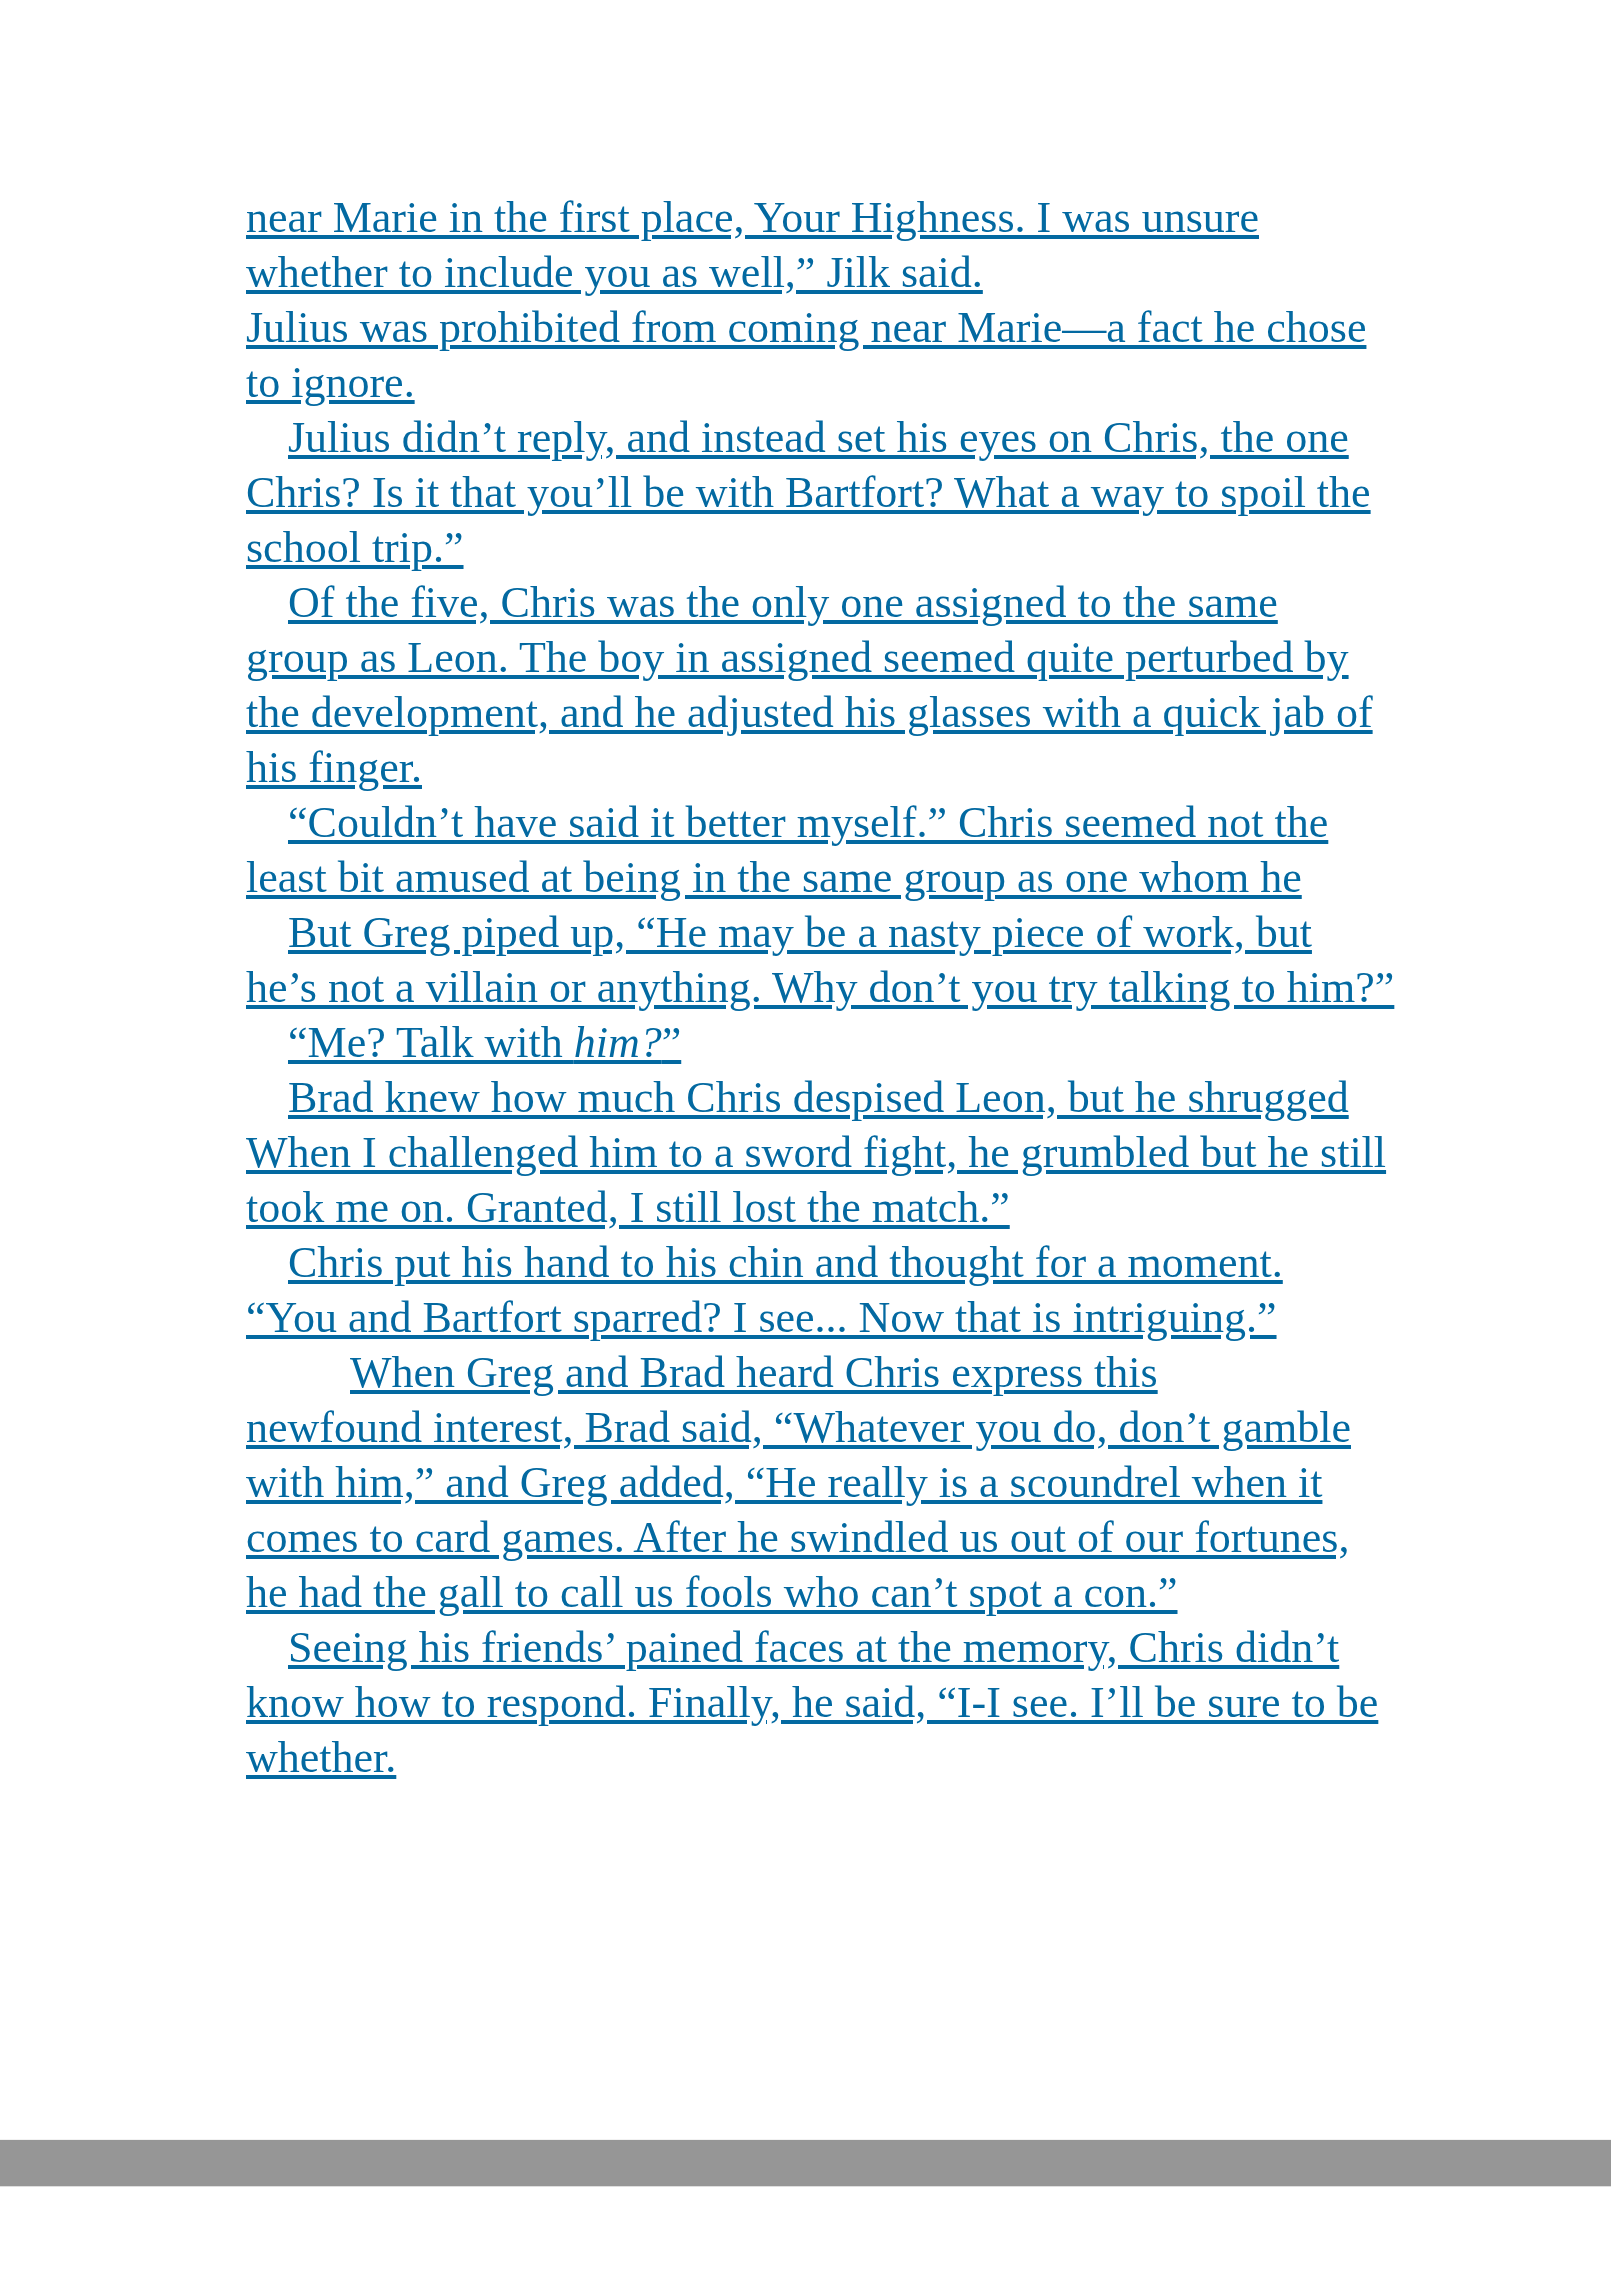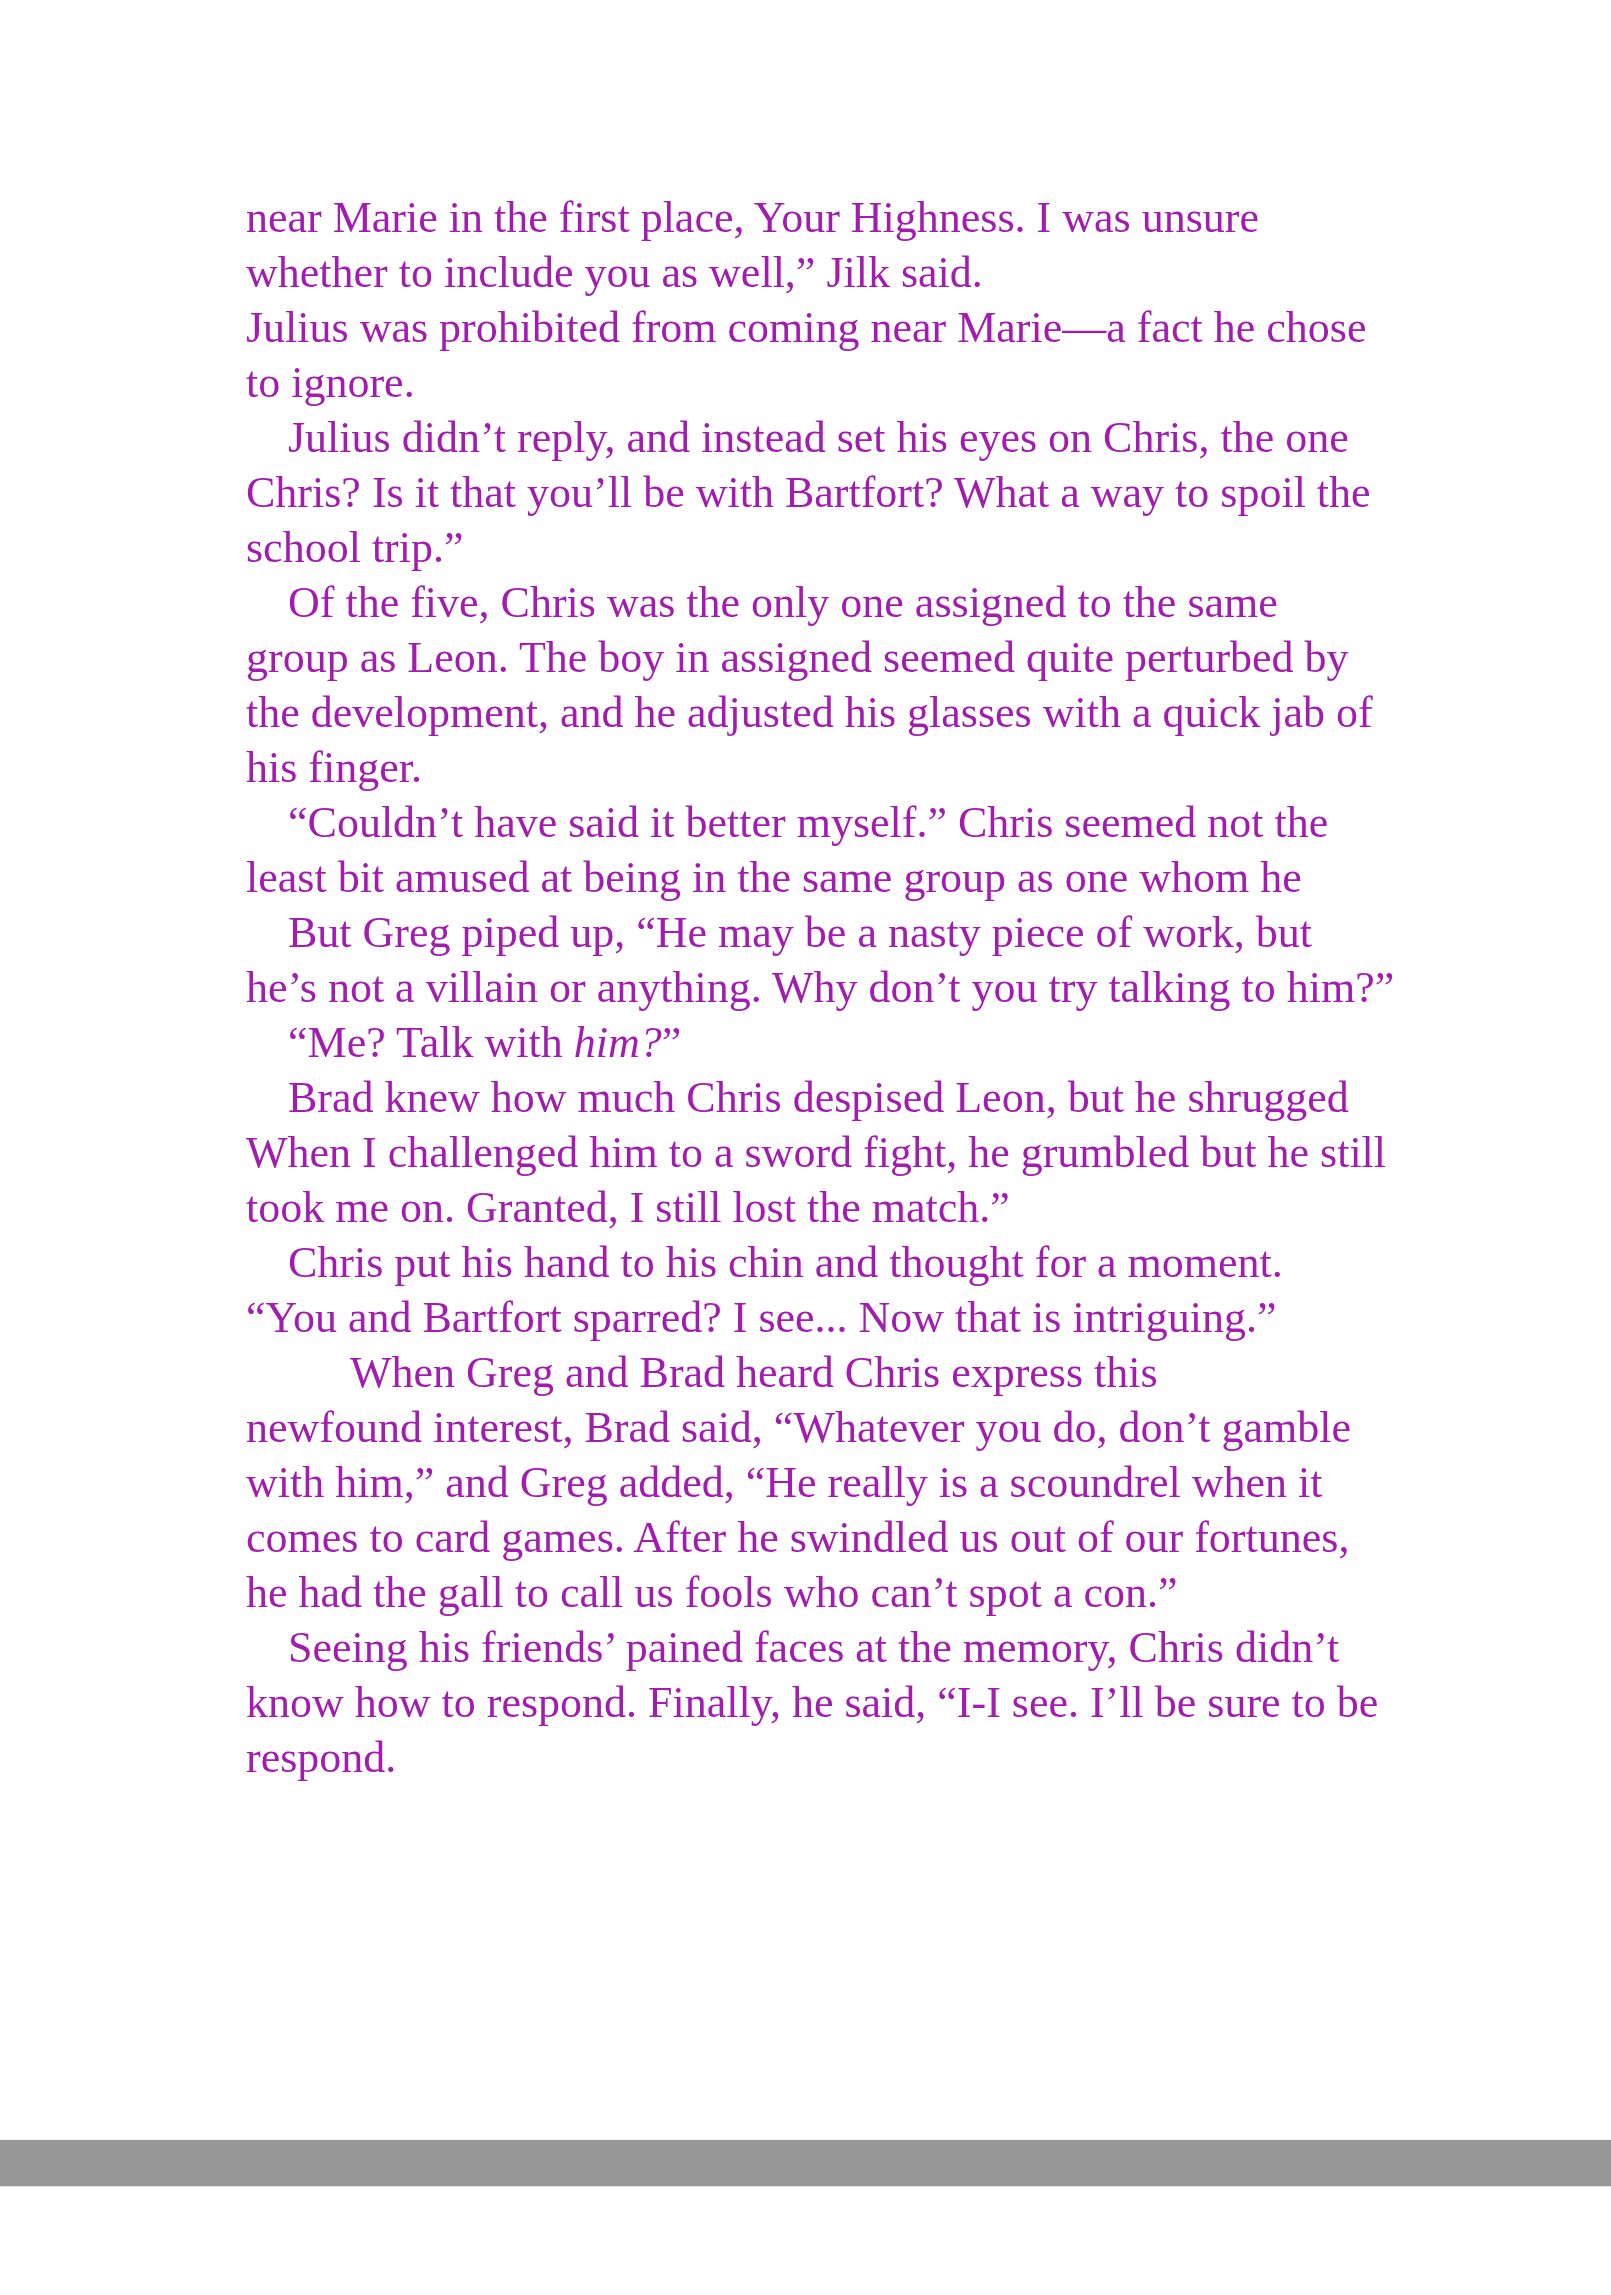--- a/index.html
+++ b/index.html
@@ -38,21 +38,21 @@
     background: #969696;
     border-top: 1.4px solid #f2f2f2;
     border-bottom: 1.4px solid #dedede;
     box-sizing: content-box;
   }
 </style>
 </head>
 <body>
 
 <div class="page" style="background: rgb(255, 255, 255);">
-  <div class="text-column" style="color: #a21caf;">
+  <div class="text-column" style="color: #0369a1; text-decoration: underline;">
       <div class="line">near Marie in the first place, Your Highness. I was unsure</div>
       <div class="line">whether to include you as well,” Jilk said.</div>
       <div class="line">Julius was prohibited from coming near Marie—a fact he chose</div>
       <div class="line">to ignore.</div>
       <div class="line indent">Julius didn’t reply, and instead set his eyes on Chris, the one</div>
       <div class="line">Chris? Is it that you’ll be with Bartfort? What a way to spoil the</div>
       <div class="line">school trip.”</div>
       <div class="line indent">Of the five, Chris was the only one assigned to the same</div>
       <div class="line">group as Leon. The boy in assigned seemed quite perturbed by</div>
       <div class="line">the development, and he adjusted his glasses with a quick jab of</div>
@@ -67,17 +67,17 @@
       <div class="line">took me on. Granted, I still lost the match.”</div>
       <div class="line indent">Chris put his hand to his chin and thought for a moment.</div>
       <div class="line">“You and Bartfort sparred? I see... Now that is intriguing.”</div>
       <div class="line bigindent">When Greg and Brad heard Chris express this</div>
       <div class="line">newfound interest, Brad said, “Whatever you do, don’t gamble</div>
       <div class="line">with him,” and Greg added, “He really is a scoundrel when it</div>
       <div class="line">comes to card games. After he swindled us out of our fortunes,</div>
       <div class="line">he had the gall to call us fools who can’t spot a con.”</div>
       <div class="line indent">Seeing his friends’ pained faces at the memory, Chris didn’t</div>
       <div class="line">know how to respond. Finally, he said, “I-I see. I’ll be sure to be</div>
-      <div class="line">respond.</div>
+      <div class="line">whether.</div>
     </div>
   <div class="progress-bar" style="background: rgb(150, 150, 150);"></div>
 </div>
 
 
 </body></html>

